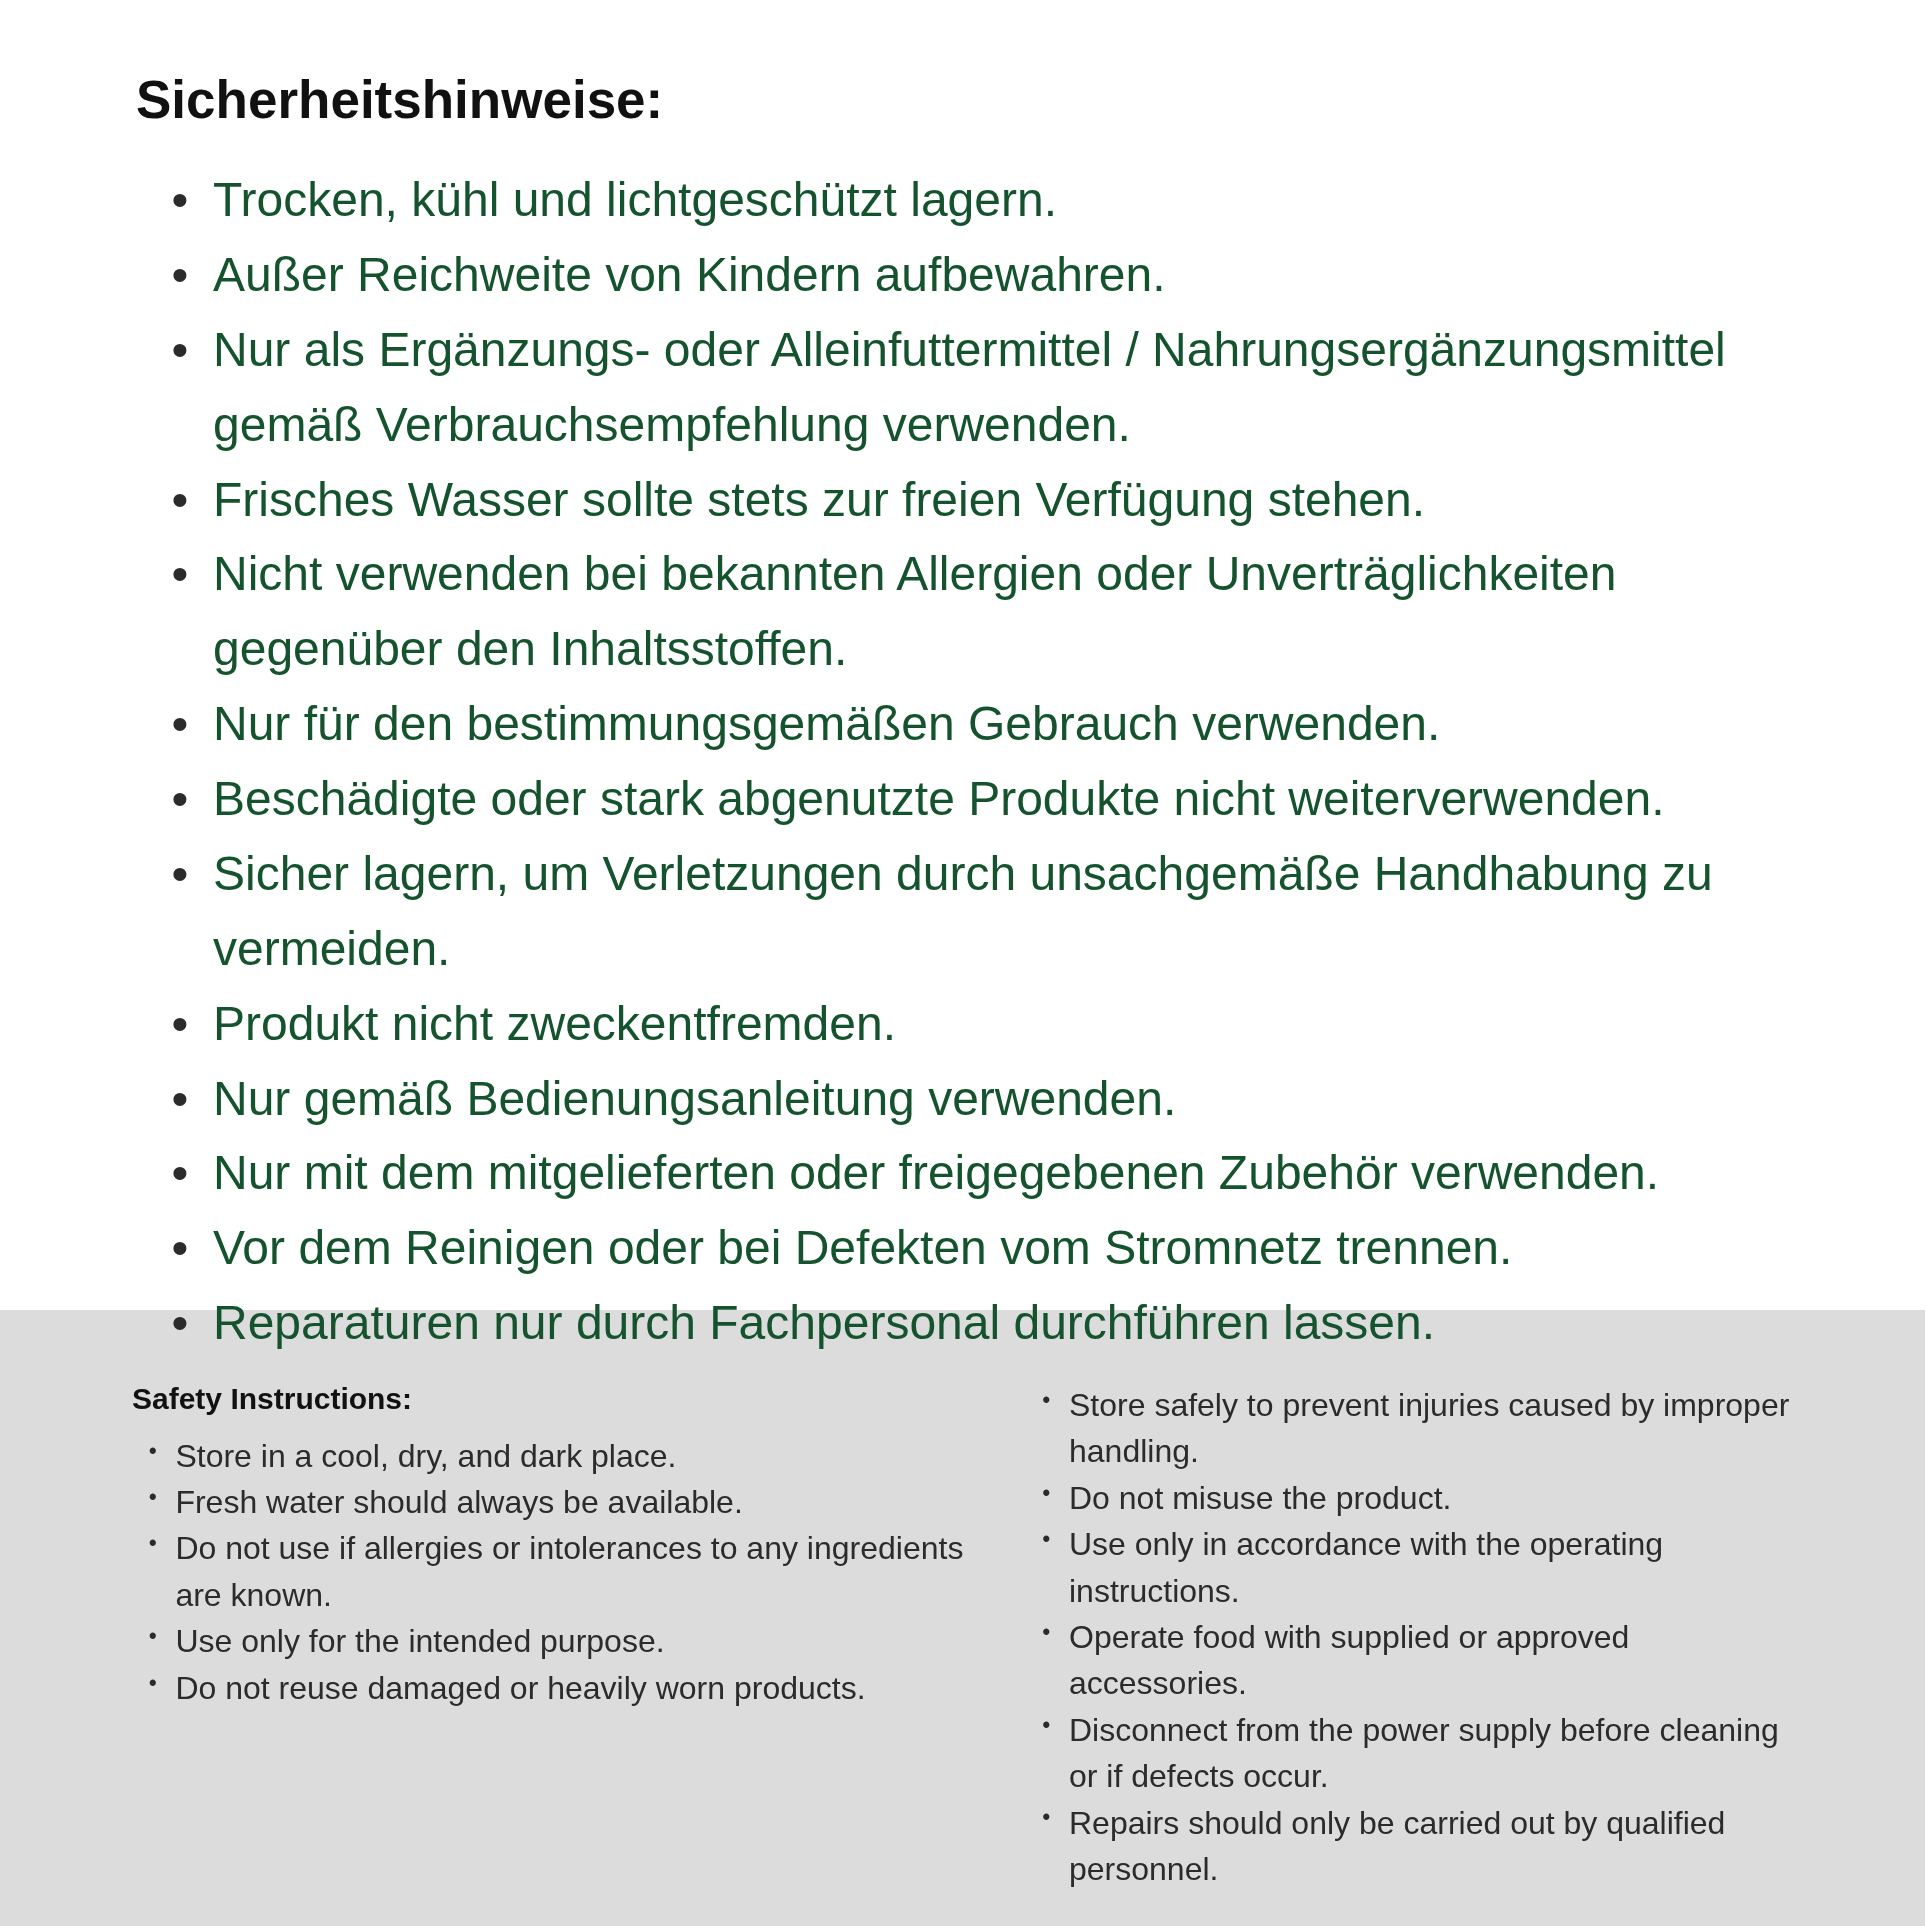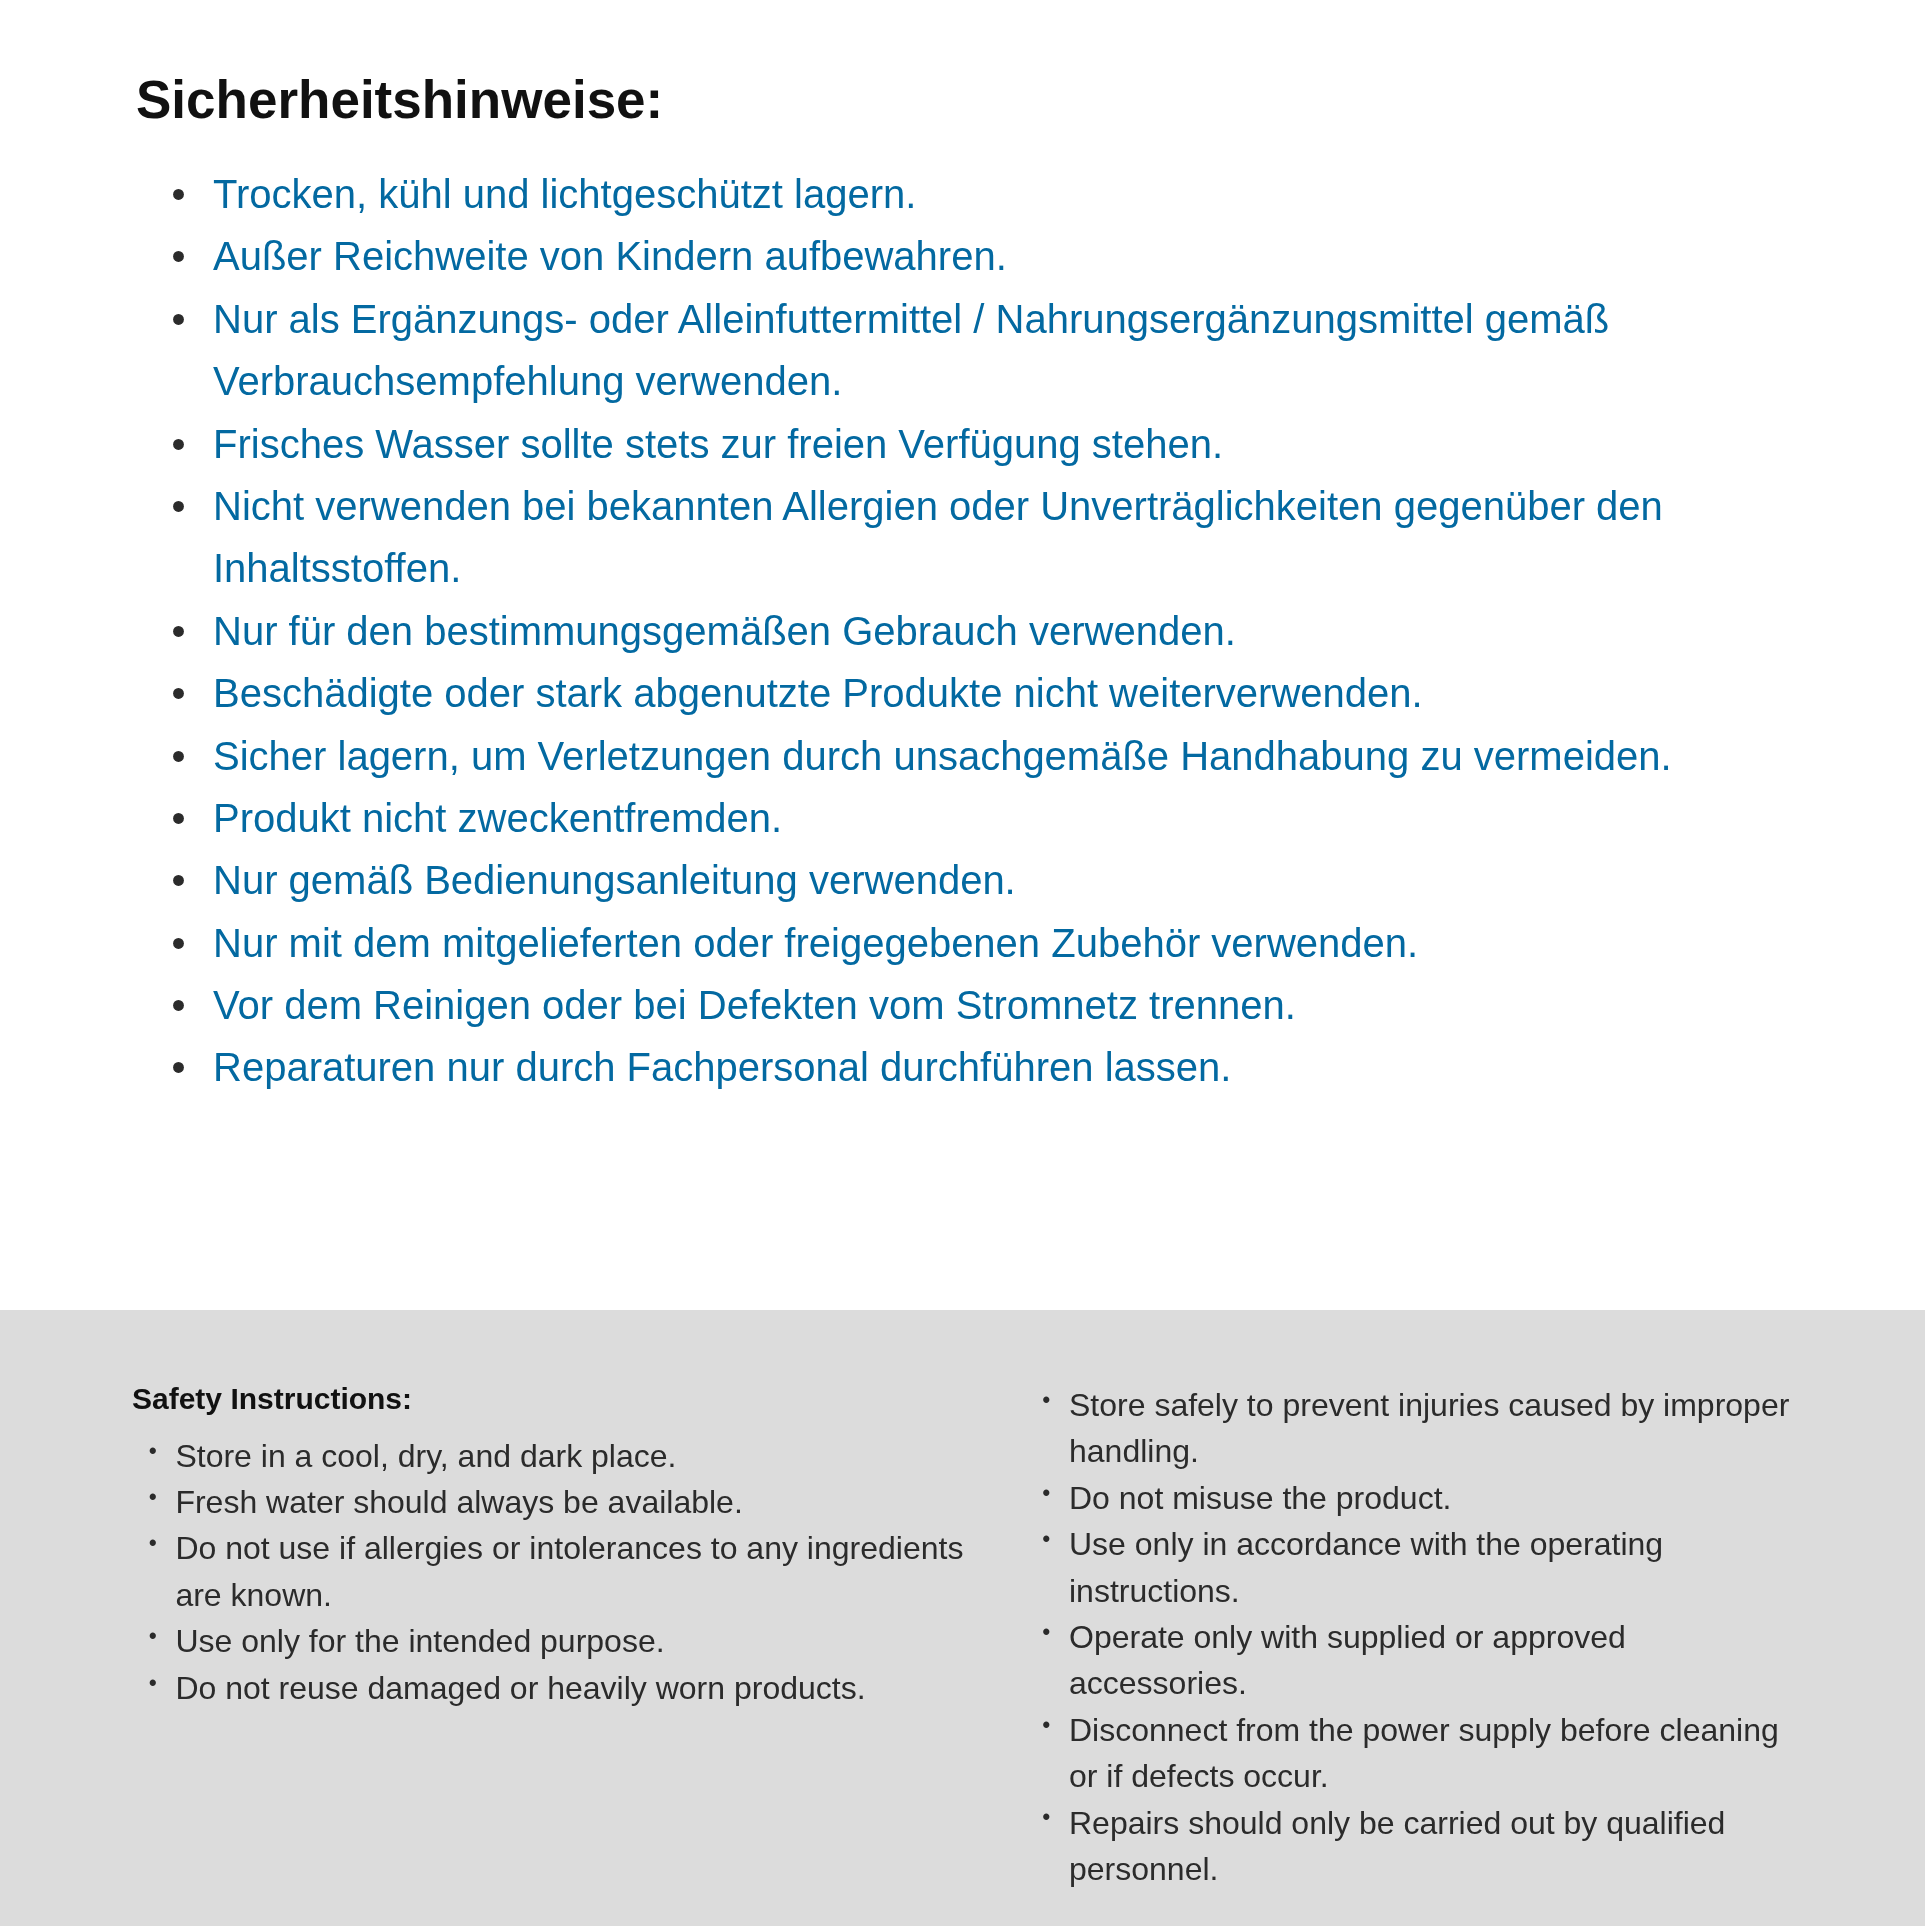--- a/index.html
+++ b/index.html
@@ -30,23 +30,23 @@
     color: #111111;
   }
   .german-list {
     list-style: none;
     margin: 0;
     padding: 0 0 0 33px;
   }
   .german-list li {
     position: relative;
     padding-left: 44px;
-    font-size: 40px;
+    font-size: 48px;
     line-height: 1.56;
-    color: #0369a1;
+    color: #14532d;
   }
   .german-list li::before {
     content: "\2022";
     position: absolute;
     left: 2.6px;
     color: #2b2b2b;
   }
 
   
   .english-section {
@@ -121,21 +121,21 @@
         <li>Do not use if allergies or intolerances to any ingredients are known.</li>
         <li>Use only for the intended purpose.</li>
         <li>Do not reuse damaged or heavily worn products.</li>
       </ul>
     </div>
     <div class="col-right">
       <ul class="english-list">
         <li>Store safely to prevent injuries caused by improper handling.</li>
         <li>Do not misuse the product.</li>
         <li>Use only in accordance with the operating instructions.</li>
-        <li>Operate only with supplied or approved accessories.</li>
+        <li>Operate food with supplied or approved accessories.</li>
         <li>Disconnect from the power supply before cleaning or if defects occur.</li>
         <li>Repairs should only be carried out by qualified personnel.</li>
       </ul>
     </div>
   </section>
 
 </div>
 
 
 </body></html>

